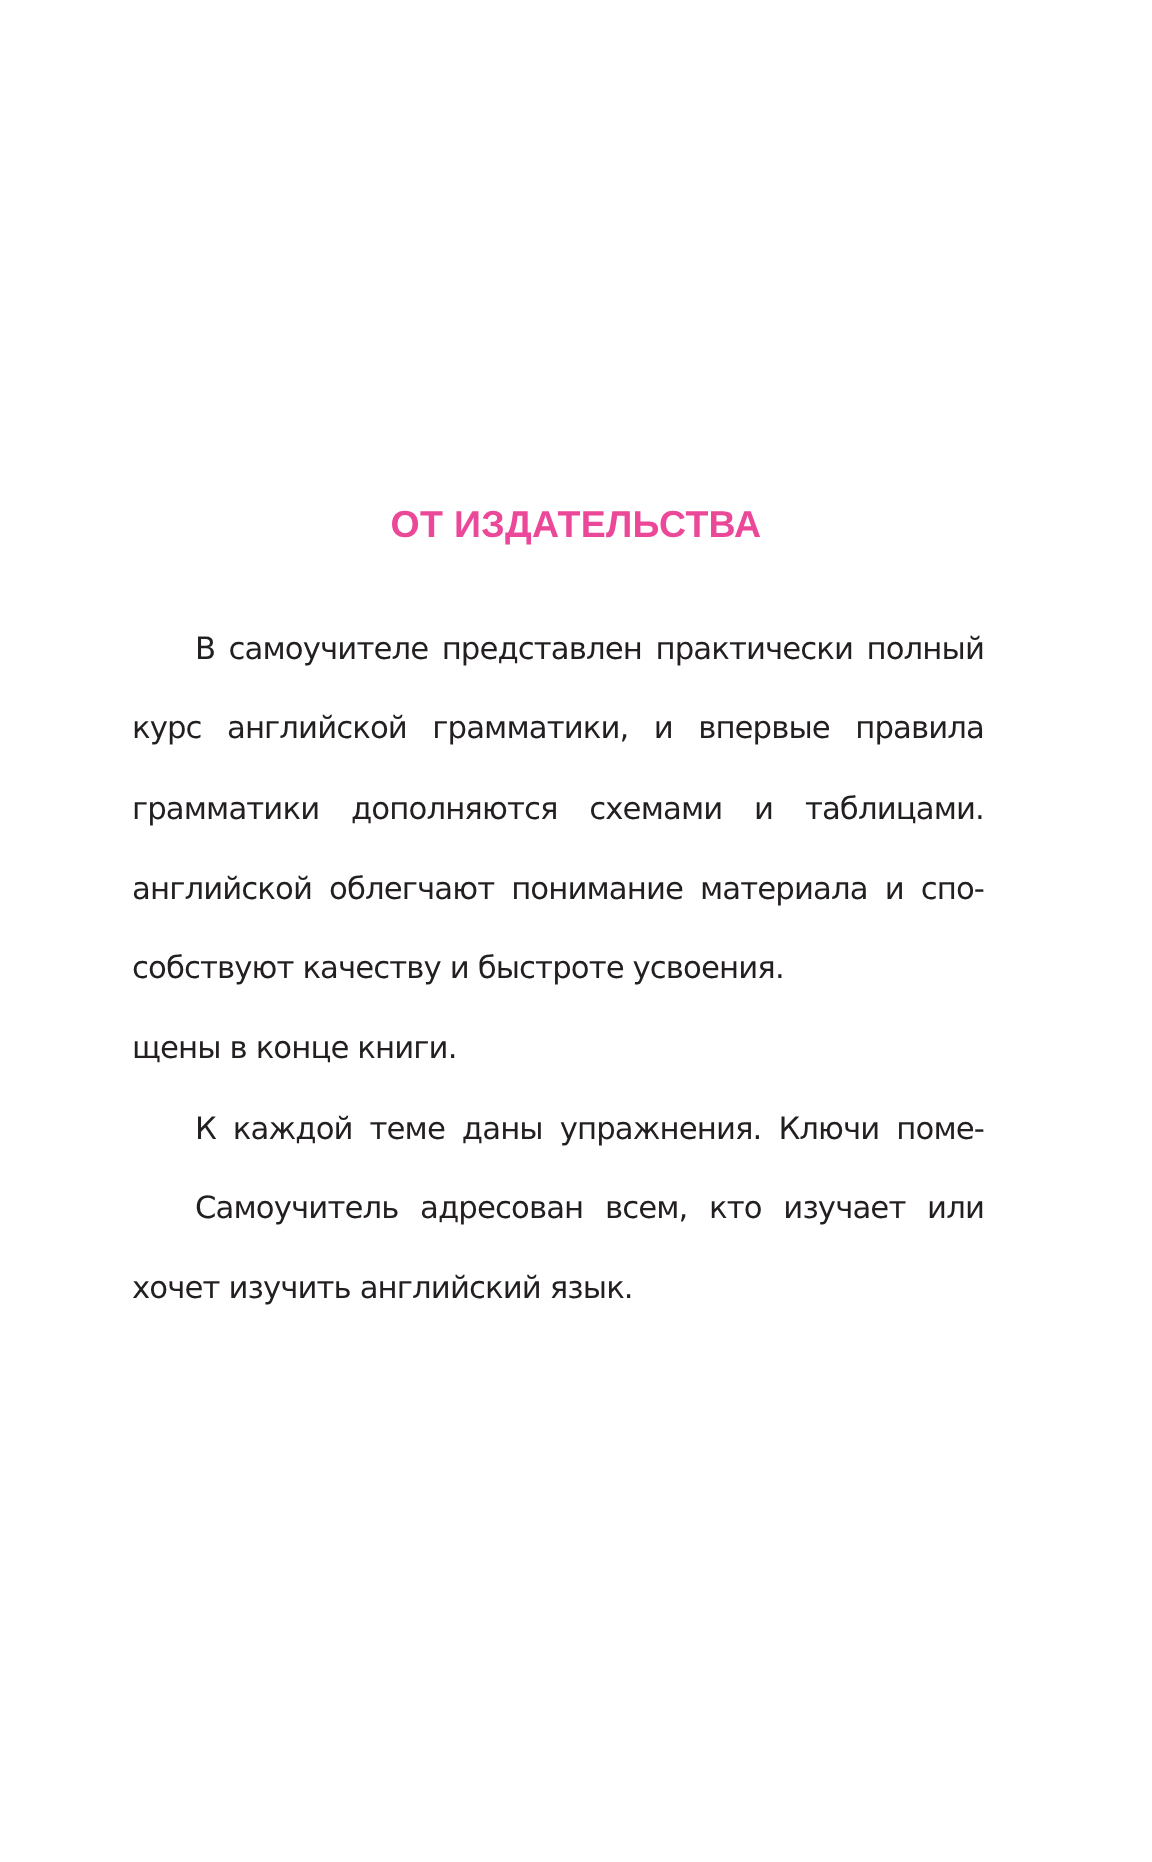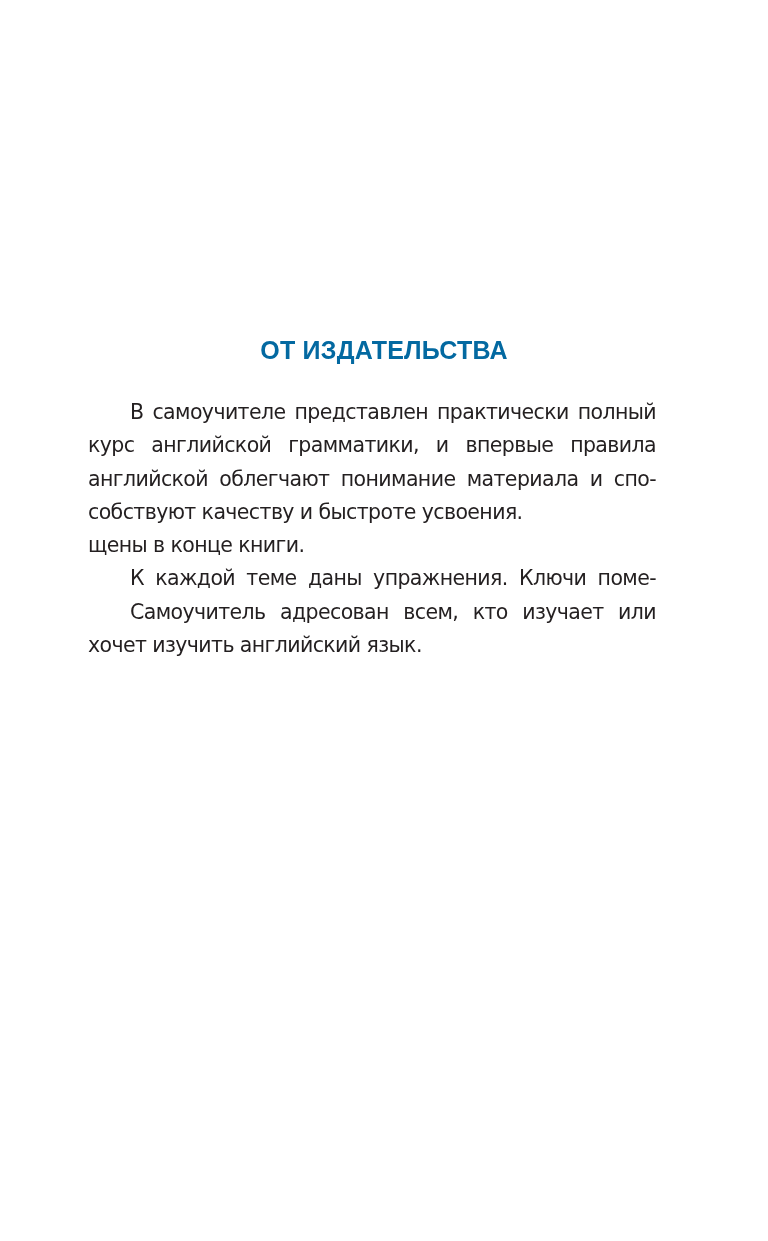--- a/index.html
+++ b/index.html
@@ -24,58 +24,60 @@
     .heading {
       position: absolute;
       left: 0;
       width: 768px;
       top: 332px;
       text-align: center;
       font-family: "Liberation Sans", sans-serif;
       font-weight: bold;
       font-size: 25px;
       letter-spacing: 0.2px;
-      color: #0369a1;
+      color: #ec4899;
       line-height: 36px;
     }
     .body-text {
       position: absolute;
       left: 88px;
       width: 568px;
       top: 396px;
       font-family: "DejaVu Sans", sans-serif;
       font-size: 20.5px;
       color: #231f20;
     }
     .line {
       height: 33.3px;
       line-height: 33.3px;
       white-space: nowrap;
       text-align: justify;
       text-align-last: justify;
       letter-spacing: -0.6px;
       word-spacing: 0px;
+      margin-top: 20px;
     }
     .line.indent {
       padding-left: 42px;
     }
     .line.last {
       text-align-last: left;
     }
   </style>
 </head>
 <body>
 
 <div class="page">
   <div class="heading">ОТ ИЗДАТЕЛЬСТВА</div>
 
   <div class="body-text">
     <div>
       <div class="line indent">В самоучителе представлен практически полный</div>
       <div class="line">курс английской грамматики, и впервые правила</div>
+      <div class="line">грамматики дополняются схемами и таблицами.</div>
       <div class="line">английской облегчают понимание материала и спо-</div>
       <div class="line last">собствуют качеству и быстроте усвоения.</div>
     </div>
     <div>
       <div class="line last">щены в конце книги.</div>
       <div class="line indent">К каждой теме даны упражнения. Ключи поме-</div>
     </div>
     <div>
       <div class="line indent">Самоучитель адресован всем, кто изучает или</div>
       <div class="line last">хочет изучить английский язык.</div>

